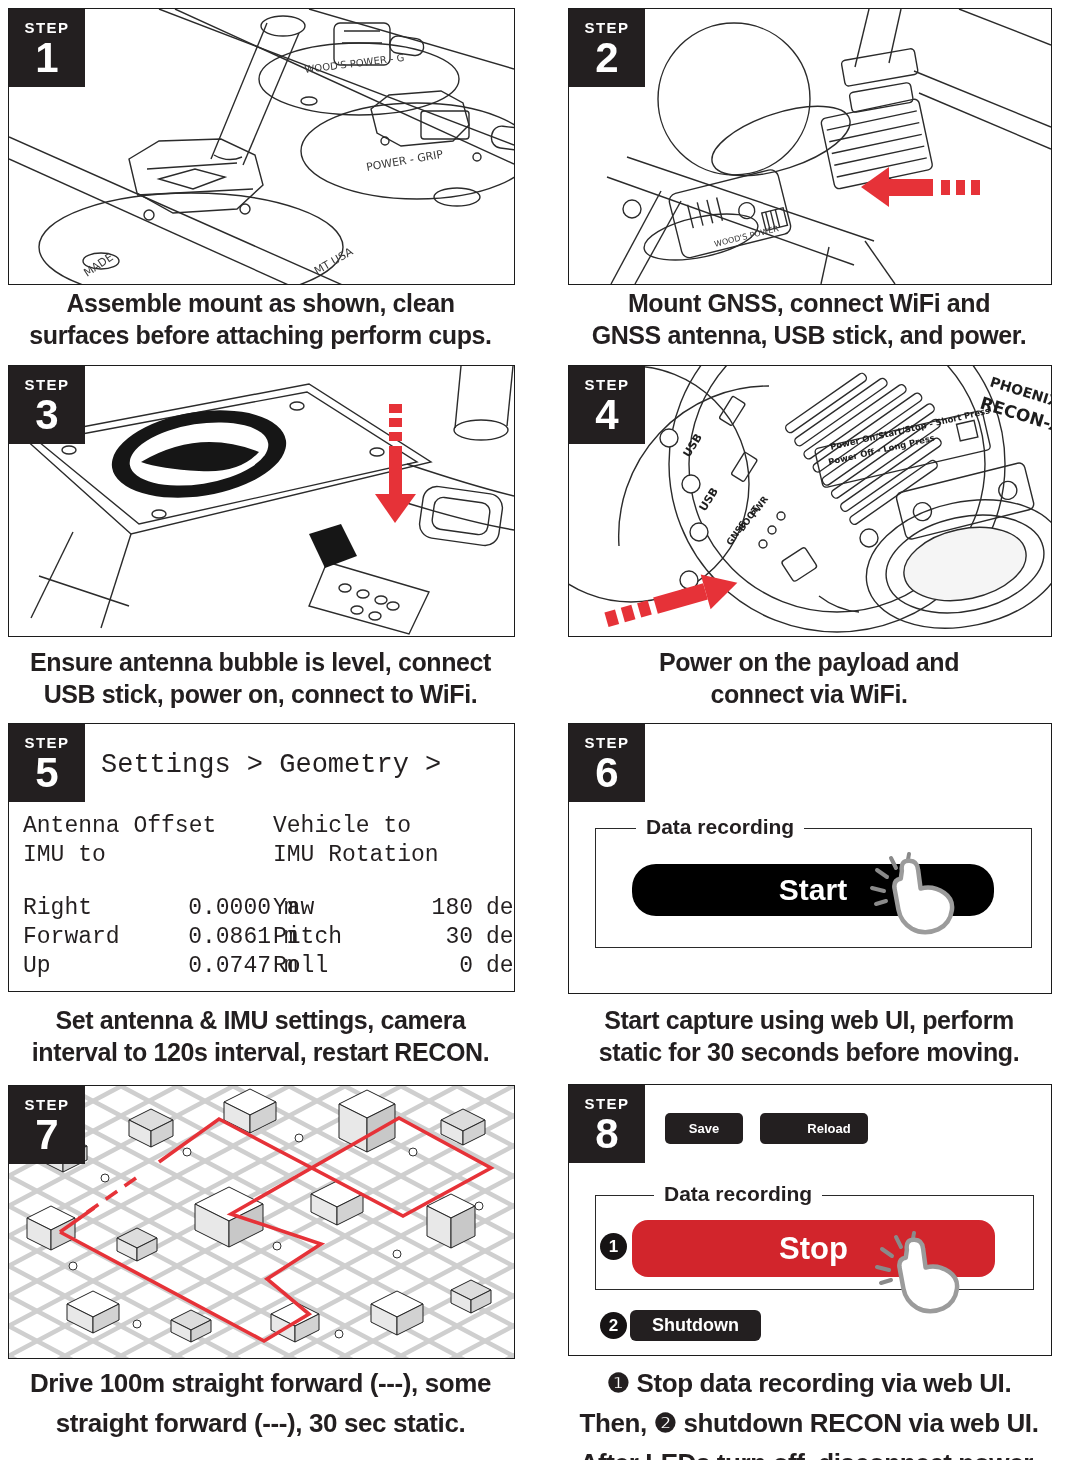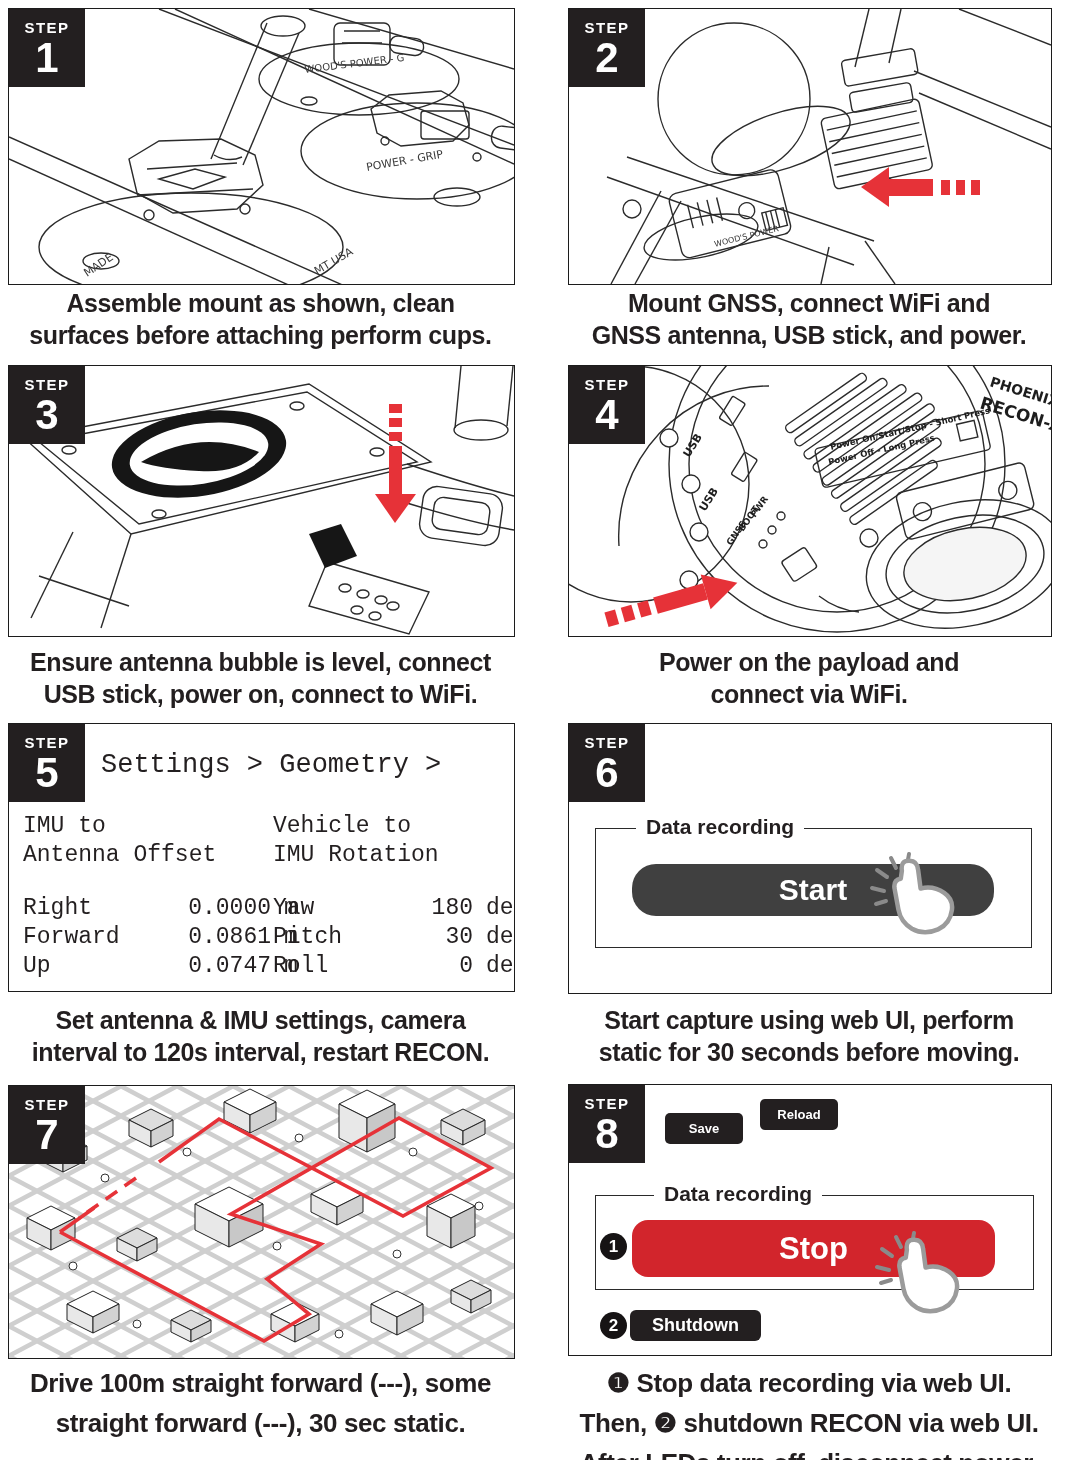--- a/index.html
+++ b/index.html
@@ -27,21 +27,21 @@
   .srow .unit{display:inline-block;margin-left:13px;}
   .gL{left:14px;} .gL .lbl{width:152px;} .gL .val{width:96px;}
   .gR{left:264px;} .gR .lbl{width:118px;} .gR .val{width:82px;}
   
   .fset{position:absolute;border:1.6px solid #2a2a2a;background:#fff;}
   .fset .legend{position:absolute;top:-14px;background:#fff;padding:0 10px;
                 font-size:21px;font-weight:600;color:#231f20;white-space:nowrap;text-align:center;}
   .btn{position:absolute;display:flex;align-items:center;justify-content:center;
        color:#fff;font-weight:bold;cursor:default;}
   .btn.dark{background:#231f20;border-radius:5px;font-size:13px;}
-  .btn.start{background:#404040;border-radius:24px;font-size:30px;}
+  .btn.start{background:#000000;border-radius:24px;font-size:30px;}
   .btn.stop{background:#d2252c;border-radius:16px;font-size:31px;}
   .numdot{position:absolute;width:27px;height:27px;border-radius:50%;background:#161314;
           color:#fff;font-size:17px;font-weight:bold;display:flex;align-items:center;justify-content:center;}
   .hand{position:absolute;z-index:6;}
 </style>
 </head>
 <body>
 
 <div id="page">
 
@@ -282,22 +282,22 @@
     </div>
   </div>
   <div class="cap" style="left:568px;top:646px;width:482px;">
     <div>Power on the payload and</div>
     <div>connect via WiFi.</div>
   </div>
 
   <div class="panel" style="left:8px;top:723px;width:505px;height:267px;">
     <div class="mono crumb">Settings &gt; Geometry &gt;</div>
     <div class="mono sgroup gL">
+      <div class="ttl">Antenna Offset</div>
       <div class="ttl">IMU to</div>
-      <div class="ttl">Antenna Offset</div>
       <div class="srows">
         <div class="srow">
           <span class="lbl">Right</span>
             <span class="val">0.0000</span>
             <span class="unit">m</span>
         </div>
         <div class="srow">
           <span class="lbl">Forward</span>
             <span class="val">0.0861</span>
             <span class="unit">m</span>
@@ -482,21 +482,21 @@
   </div>
   <div class="cap big" style="left:8px;top:1363px;width:505px;">
     <div>Drive 100m straight forward (---), some</div>
     <div>straight forward (---), 30 sec static.</div>
   </div>
 
   <div class="panel" style="left:568px;top:1084px;width:482px;height:270px;">
     <div class="btn dark" style="left:96px;top:28px;width:78px;height:31px;">
       <span>Save</span>
     </div>
-    <div class="btn dark" style="left:191px;top:14px;width:78px;height:31px;">
+    <div class="btn dark" style="left:191px;top:28px;width:78px;height:31px;padding-left:30px;">
       <span>Reload</span>
     </div>
     <div class="fset" style="left:26px;top:110px;width:437px;height:93px;">
       <div class="legend" style="left:58px;">Data recording</div>
     </div>
     <div class="numdot" style="left:31px;top:148px;">
       <span>1</span>
     </div>
     <div class="btn stop" style="left:63px;top:135px;width:363px;height:57px;">
       <span>Stop</span>

